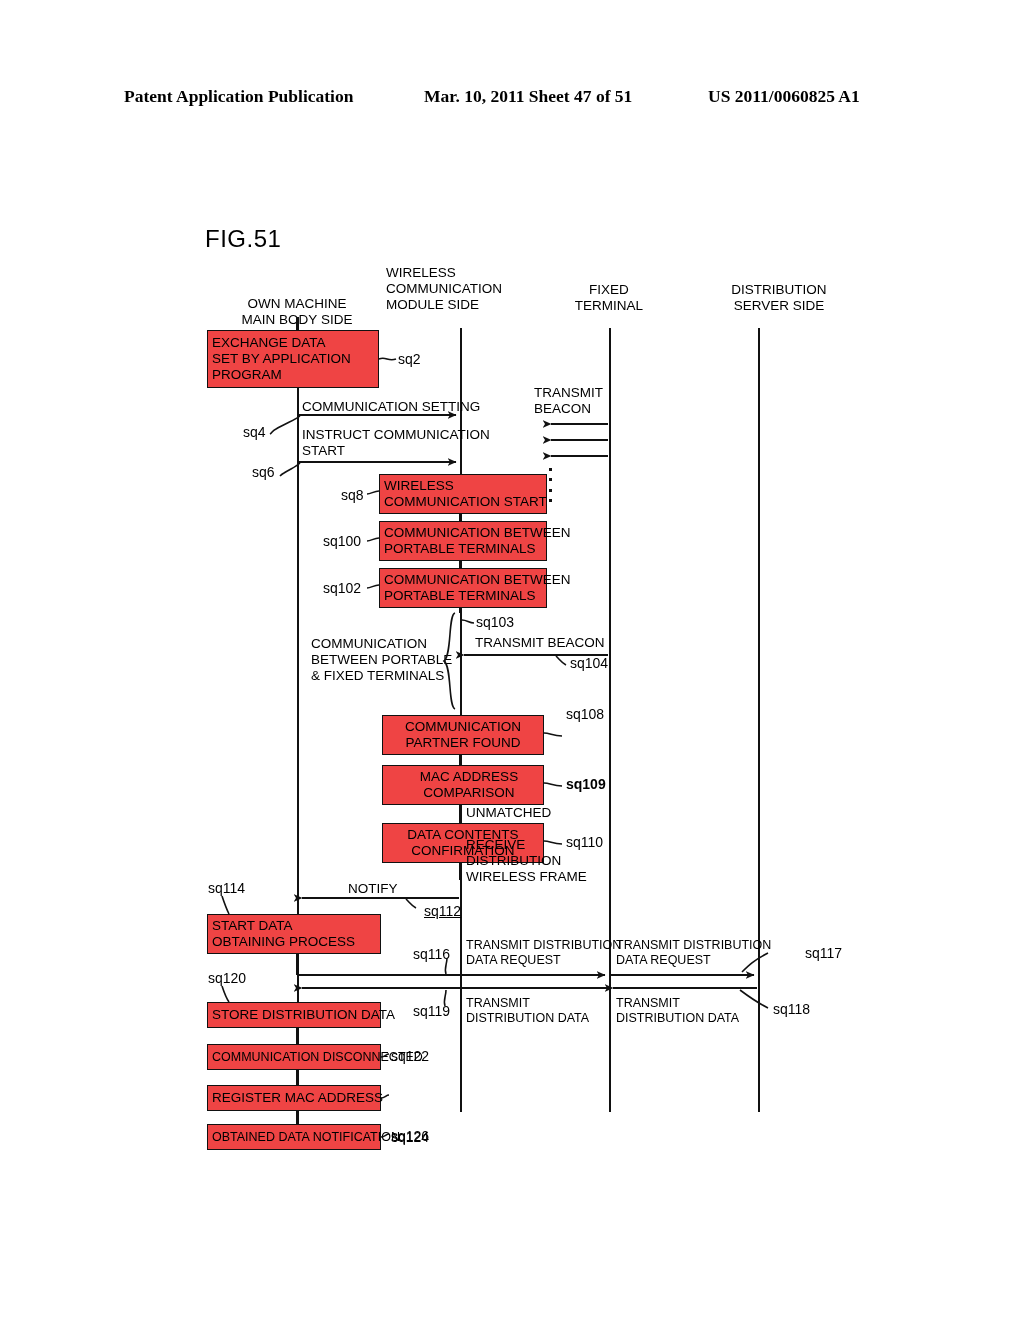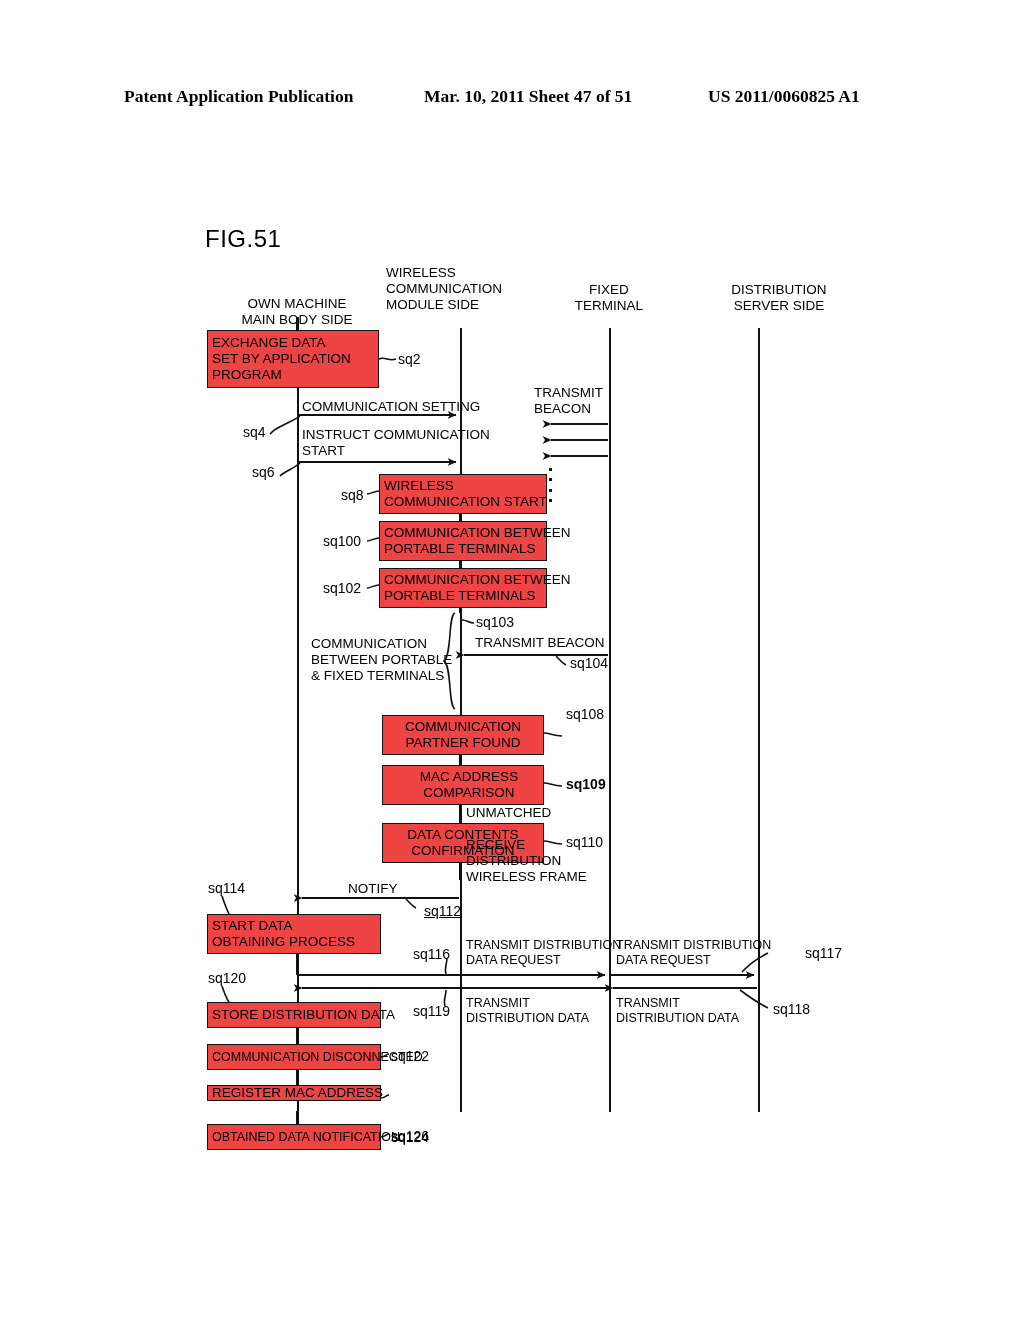--- a/index.html
+++ b/index.html
@@ -61,21 +61,21 @@
   <div class="box" style="left:382px;top:715px;width:162px;height:40px;">COMMUNICATION
 PARTNER FOUND</div>
   <div class="box" style="left:382px;top:765px;width:162px;height:40px;padding-left:16px;">MAC ADDRESS
 COMPARISON</div>
   <div class="box" style="left:382px;top:823px;width:162px;height:40px;">DATA CONTENTS
 CONFIRMATION</div>
   <div class="box left" style="left:207px;top:914px;width:174px;height:40px;">START DATA
 OBTAINING PROCESS</div>
   <div class="box left" style="left:207px;top:1002px;width:174px;height:26px;">STORE DISTRIBUTION DATA</div>
   <div class="box left" style="left:207px;top:1044px;width:174px;height:26px;font-size:12.5px;">COMMUNICATION DISCONNECTED</div>
-  <div class="box left" style="left:207px;top:1085px;width:174px;height:16px;">REGISTER MAC ADDRESS</div>
+  <div class="box left" style="left:207px;top:1085px;width:174px;height:26px;">REGISTER MAC ADDRESS</div>
   <div class="box left" style="left:207px;top:1124px;width:174px;height:26px;font-size:12.5px;">OBTAINED DATA NOTIFICATION</div>
 
   <div class="msg" style="left:302px;top:399px;">COMMUNICATION SETTING</div>
   <div class="msg" style="left:302px;top:427px;">INSTRUCT COMMUNICATION
 START</div>
   <div class="msg" style="left:534px;top:385px;">TRANSMIT
 BEACON</div>
   <div class="msg" style="left:475px;top:635px;">TRANSMIT BEACON</div>
   <div class="msg" style="left:348px;top:881px;">NOTIFY</div>
   <div class="msg sm" style="left:466px;top:938px;">TRANSMIT DISTRIBUTION

